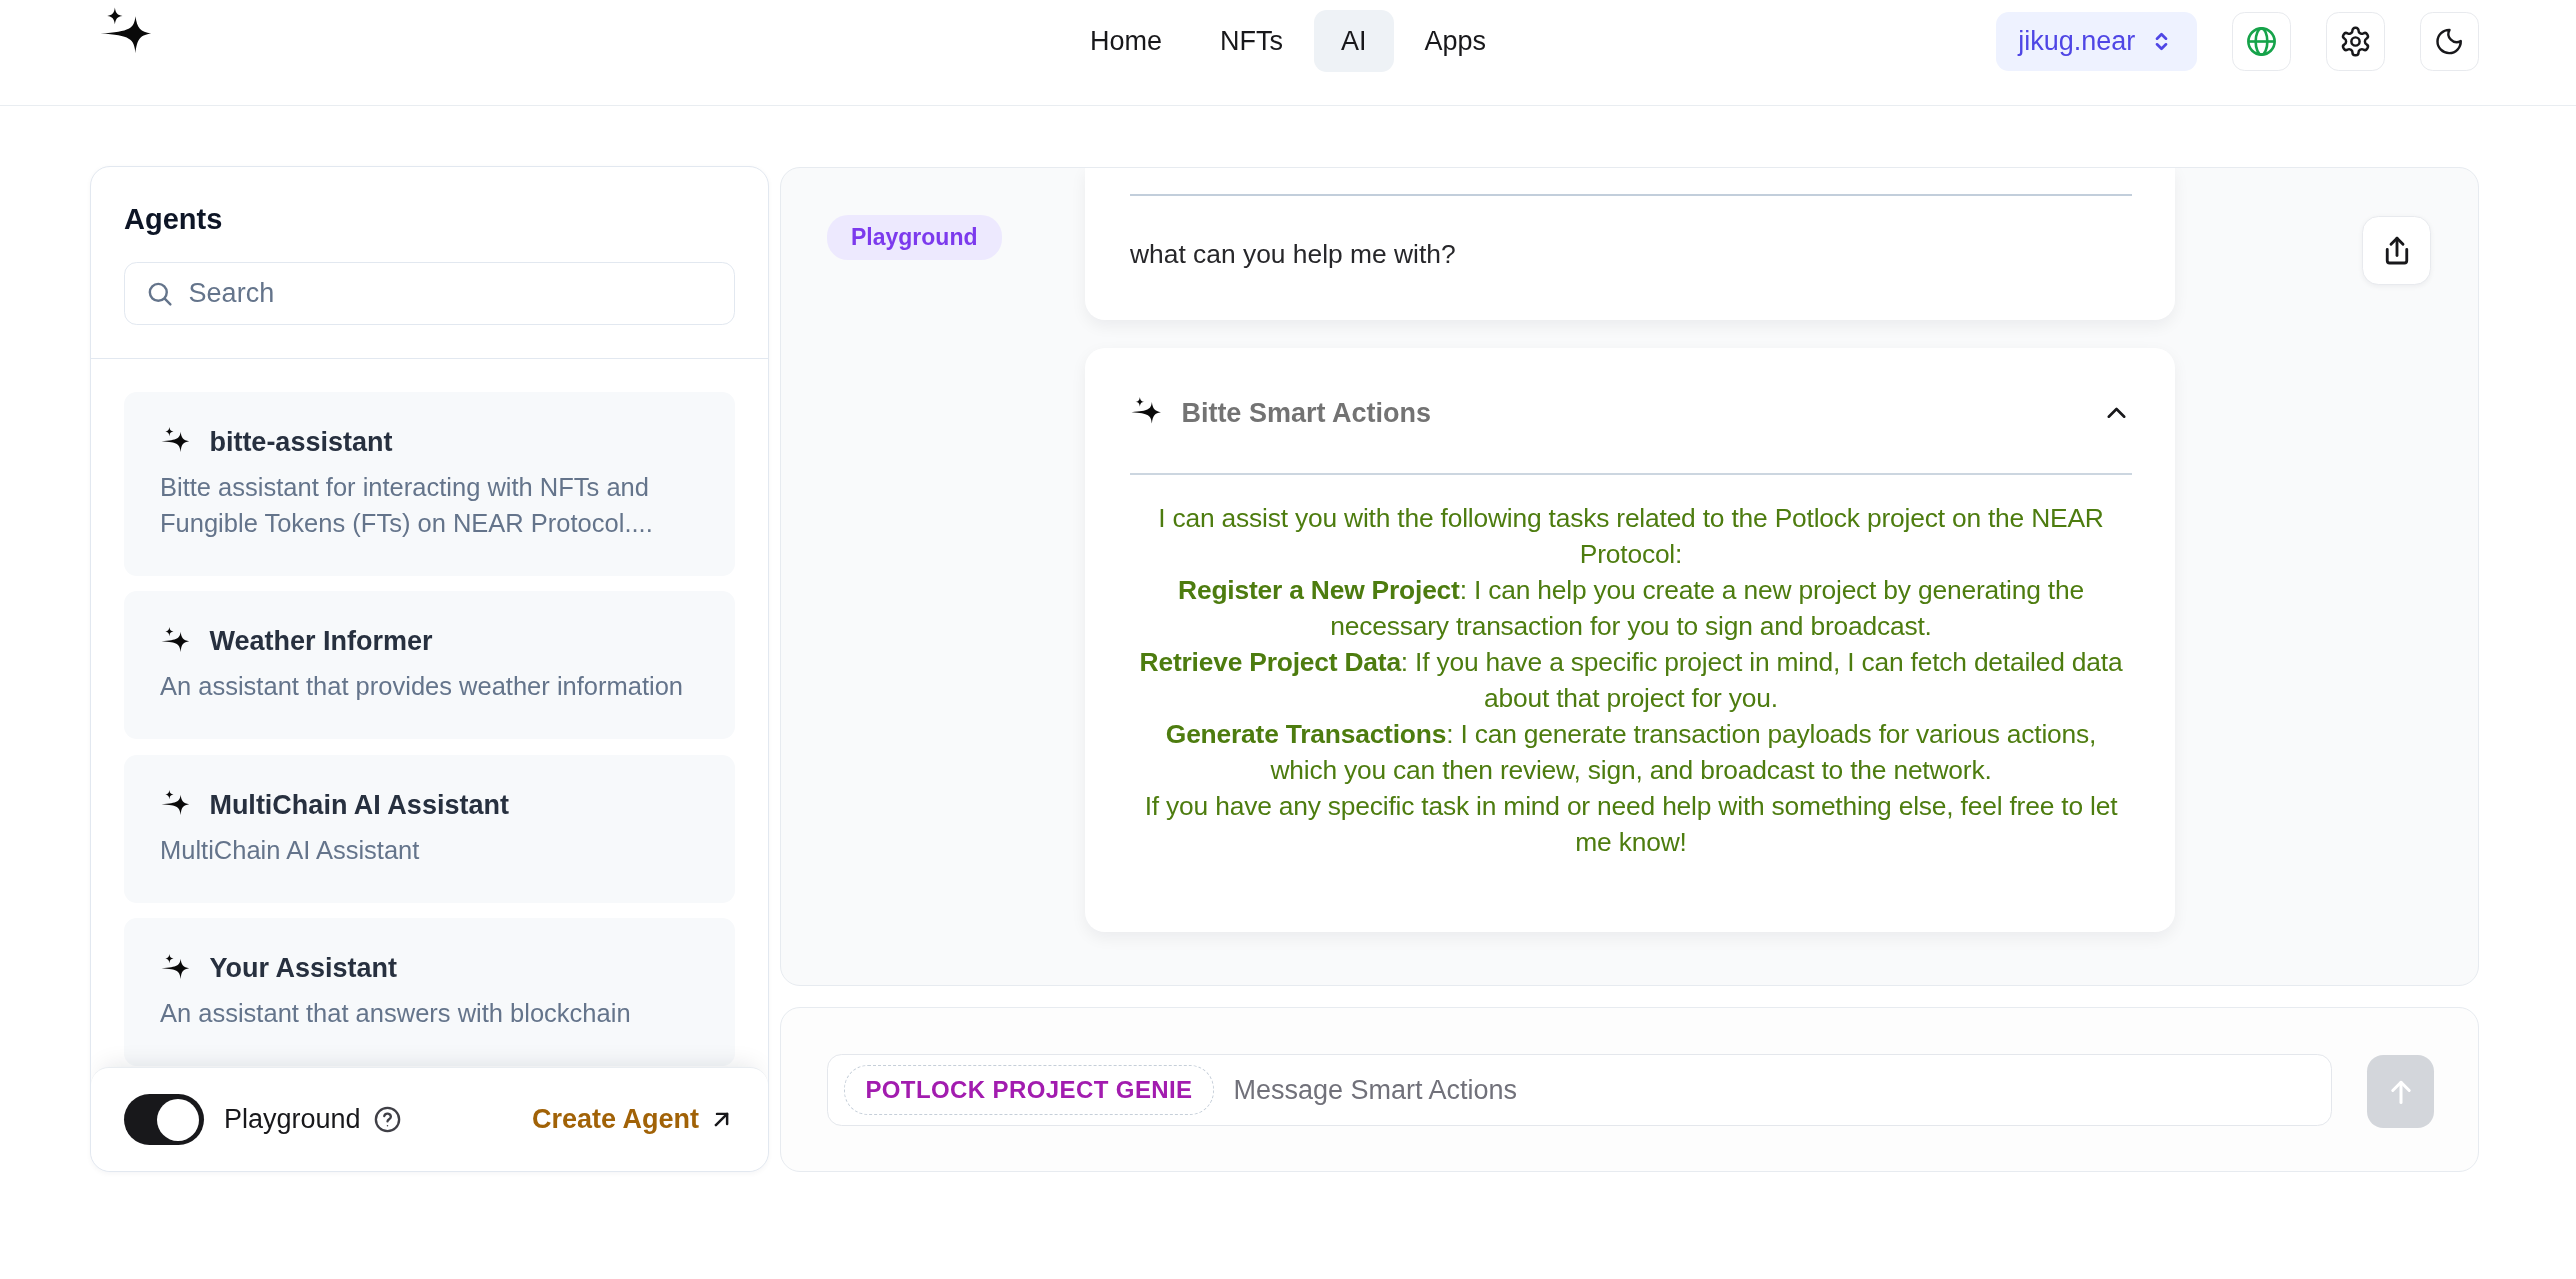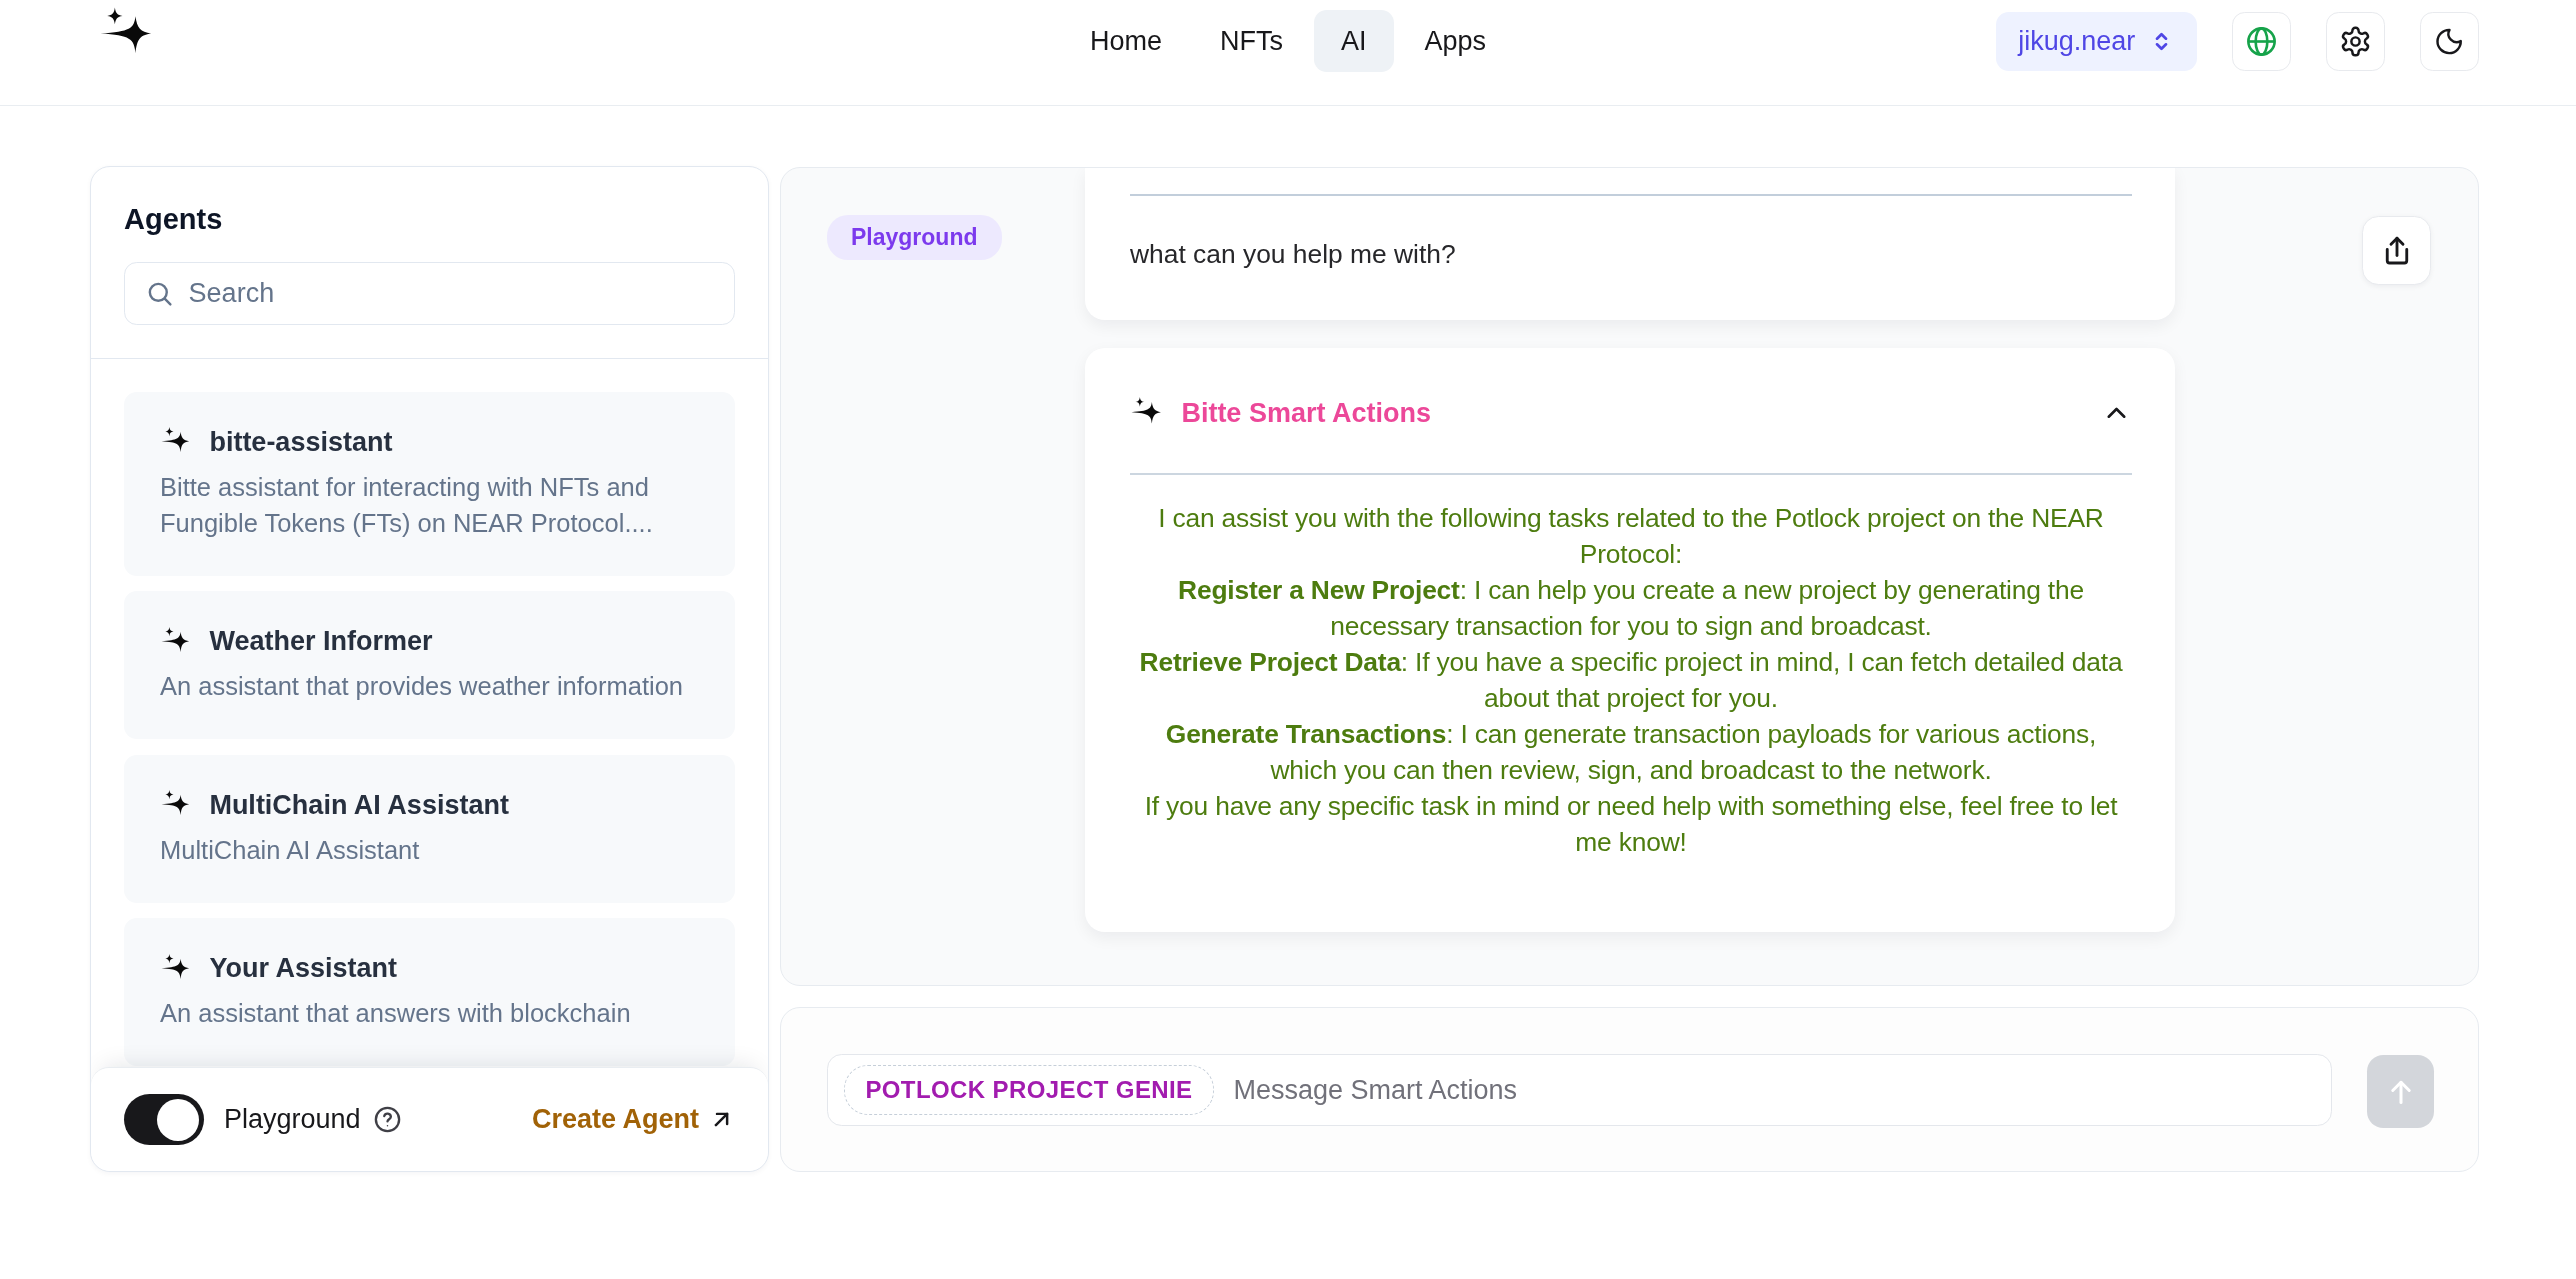--- a/index.html
+++ b/index.html
@@ -63,21 +63,21 @@
   .msg-card-user .rule { margin:26.4px 43px 0 45px; height:1.8px; background:#c2cedb; }
   .msg-card-user .text { margin:43px 43px 12px 45px; font-size:26.4px; color:#27272a; }
   .share-btn { position:absolute; left:1581px; top:48px; width:69px; height:69px;
     background:#fff; border:0.9px solid #e8eaee; border-radius:16.4px;
     display:flex; align-items:center; justify-content:center; cursor:pointer;
     box-shadow:0 1.8px 5.5px rgba(15,23,42,.05); }
   .msg-card-ai { position:absolute; left:304px; top:180px; width:1090px; height:584px;
     background:#fff; border-radius:20px; box-shadow:0 5.5px 16.4px rgba(15,23,42,.06);
     padding:0 43px 0 45px; }
   .ai-head { display:flex; align-items:center; gap:16.4px; margin-top:49px; }
-  .ai-title { font-size:27px; font-weight:700; color:#ec4899; }
+  .ai-title { font-size:27px; font-weight:700; color:#737373; }
   .ai-head .collapse { margin-left:auto; cursor:pointer; display:flex; }
   .msg-card-ai .rule { margin-top:44px; height:1.8px; background:#ccd6e0; }
   .ai-body { margin-top:25.5px; font-size:26.4px; line-height:36px; color:#4d7c0f; letter-spacing:-0.2px;text-align:center; }
   .ai-body strong { font-weight:700; }
 
   
   .composer { position:absolute; left:780px; top:1007px; width:1699px; height:165px;
     background:#fdfdfd; border:0.9px solid #e7ebf0; border-radius:20px; }
   .composer-input { position:absolute; left:46px; top:46px; width:1505px; height:72px;
     background:#fff; border:0.9px solid #e4e7ec; border-radius:14.6px;

